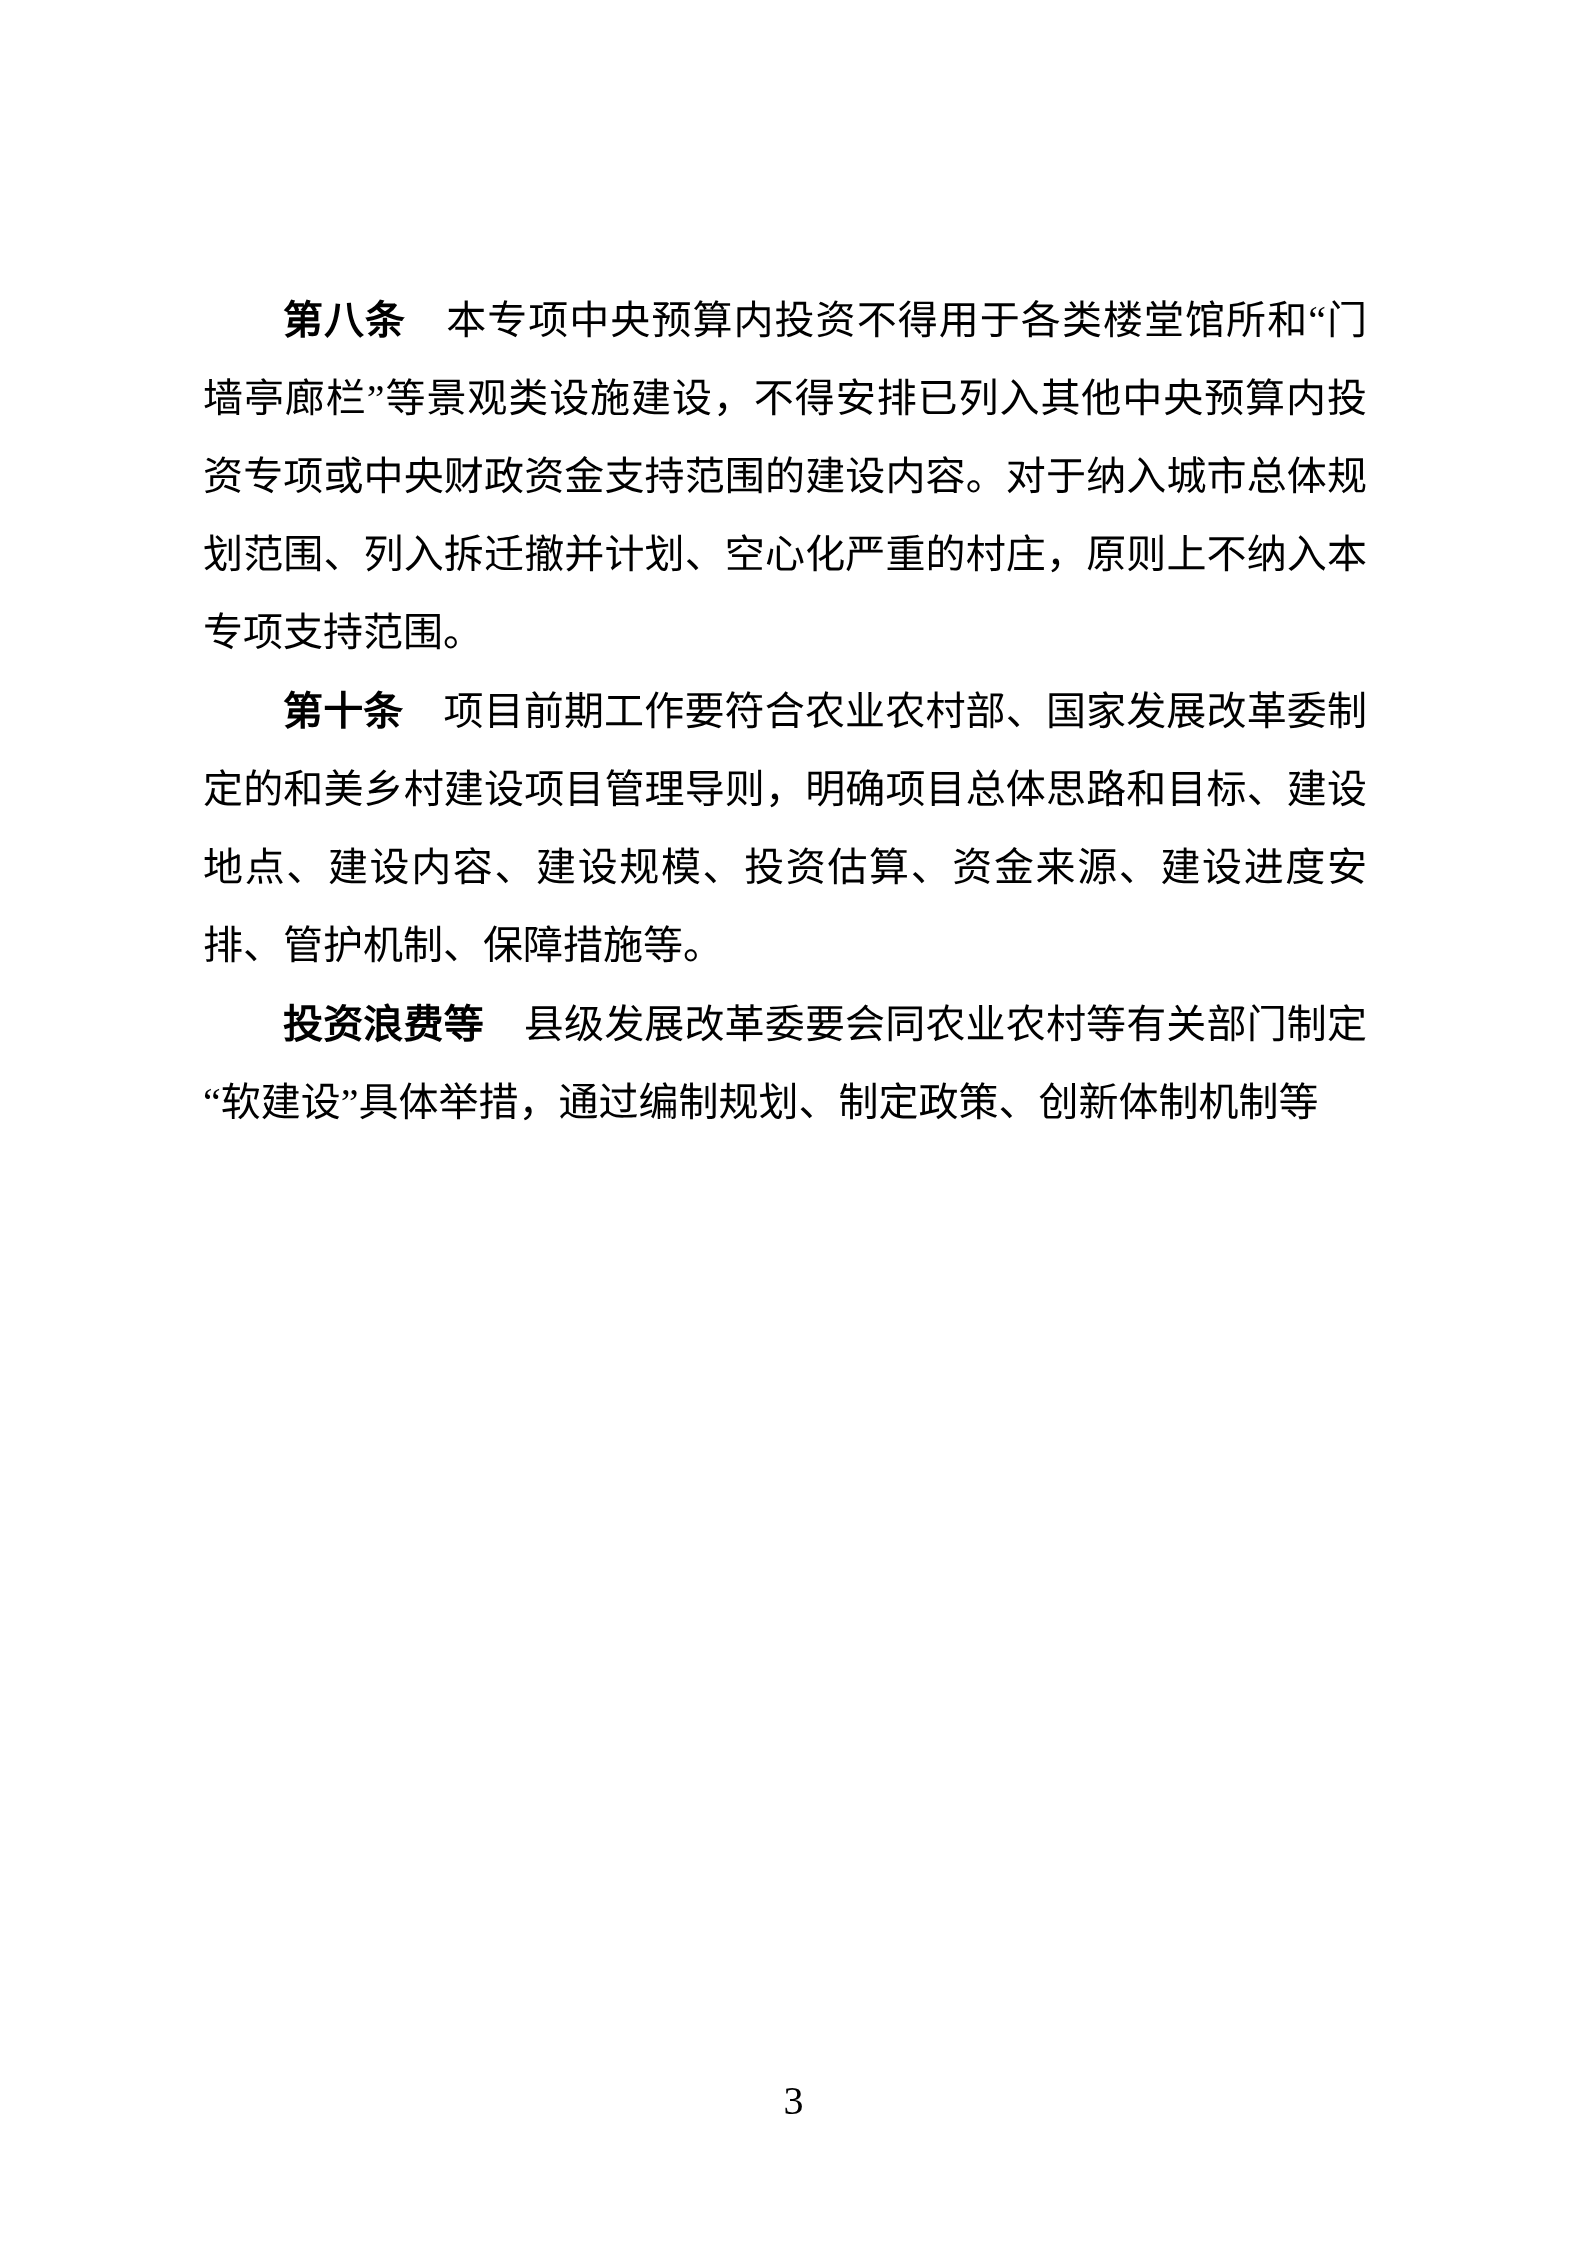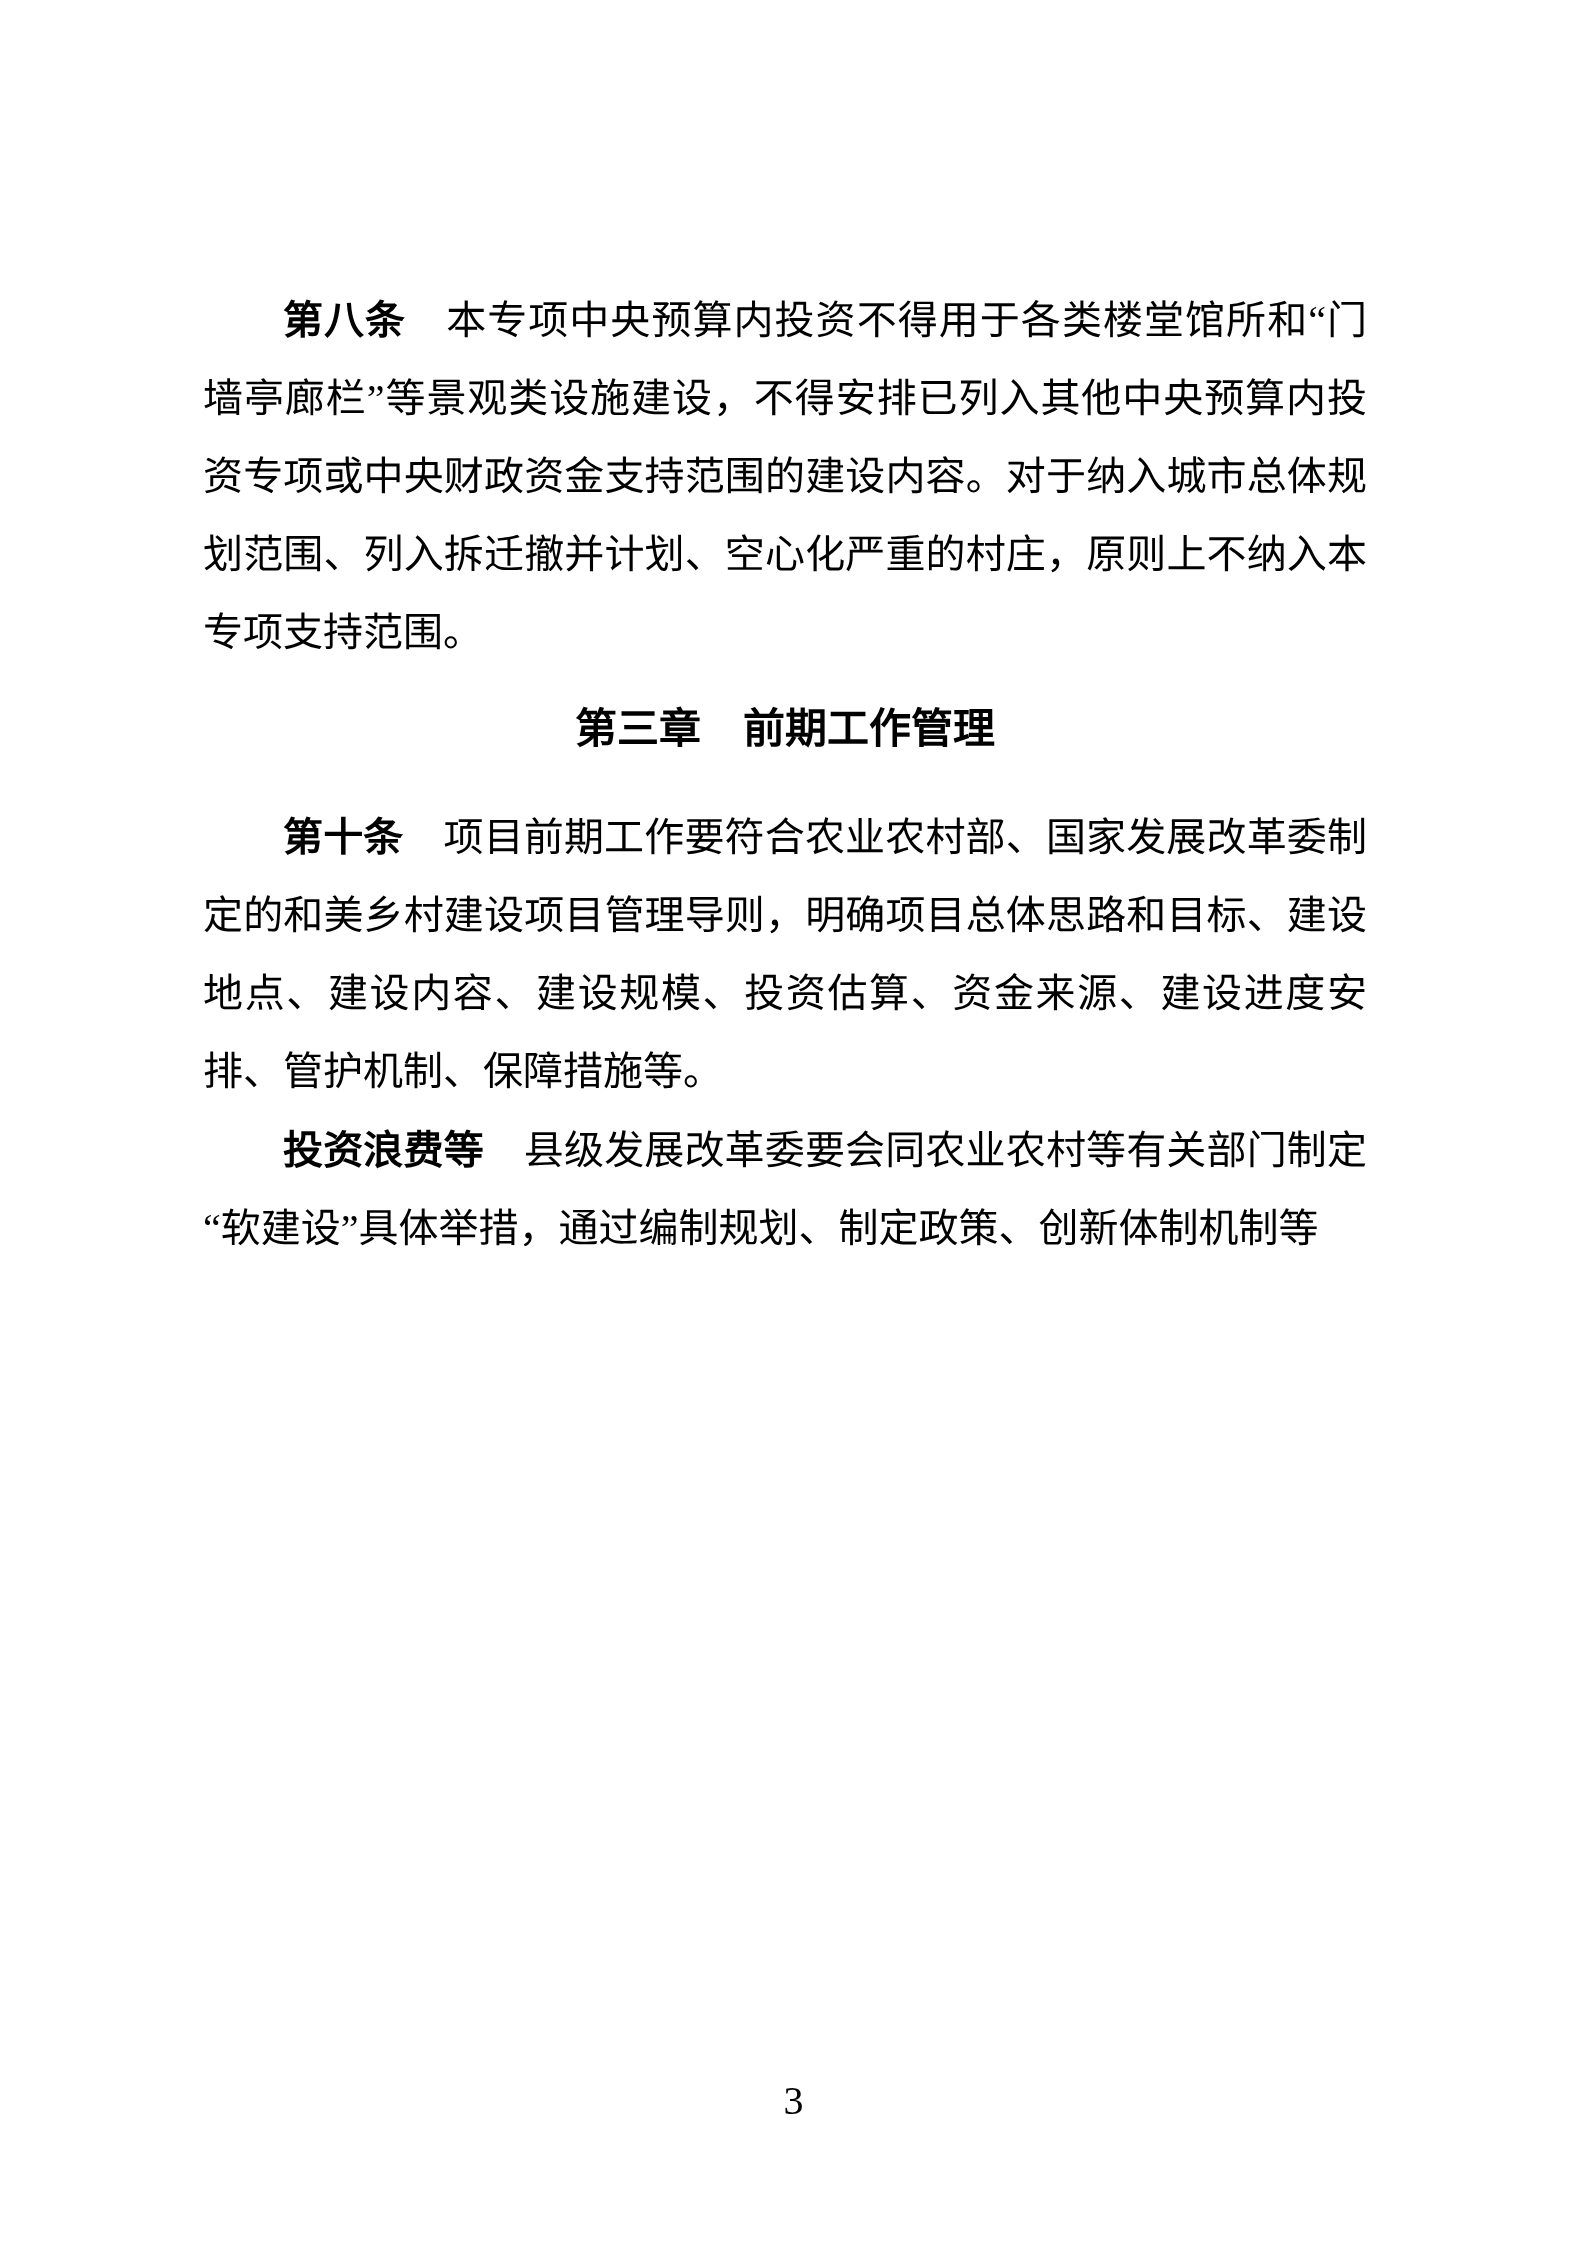--- a/index.html
+++ b/index.html
@@ -55,18 +55,17 @@
     font-size: 40px;
     line-height: 46px;
     font-family: "Liberation Serif", "DejaVu Serif", serif;
   }
 </style>
 </head>
 <body>
 
 <main class="doc-body">
     <p class="article"><span class="article-label">第八条</span>本专项中央预算内投资不得用于各类楼堂馆所和“门墙亭廊栏”等景观类设施建设，不得安排已列入其他中央预算内投资专项或中央财政资金支持范围的建设内容。对于纳入城市总体规划范围、列入拆迁撤并计划、空心化严重的村庄，原则上不纳入本专项支持范围。</p>
-    <h2 class="chapter">第三章　前期工作管理</h2>
     <p class="article"><span class="article-label">第十条</span>项目前期工作要符合农业农村部、国家发展改革委制定的和美乡村建设项目管理导则，明确项目总体思路和目标、建设地点、建设内容、建设规模、投资估算、资金来源、建设进度安排、管护机制、保障措施等。</p>
     <p class="article"><span class="article-label">投资浪费等</span>县级发展改革委要会同农业农村等有关部门制定“软建设”具体举措，通过编制规划、制定政策、创新体制机制等</p>
   </main>
 
 <div class="page-number">3</div>
 
 </body></html>

